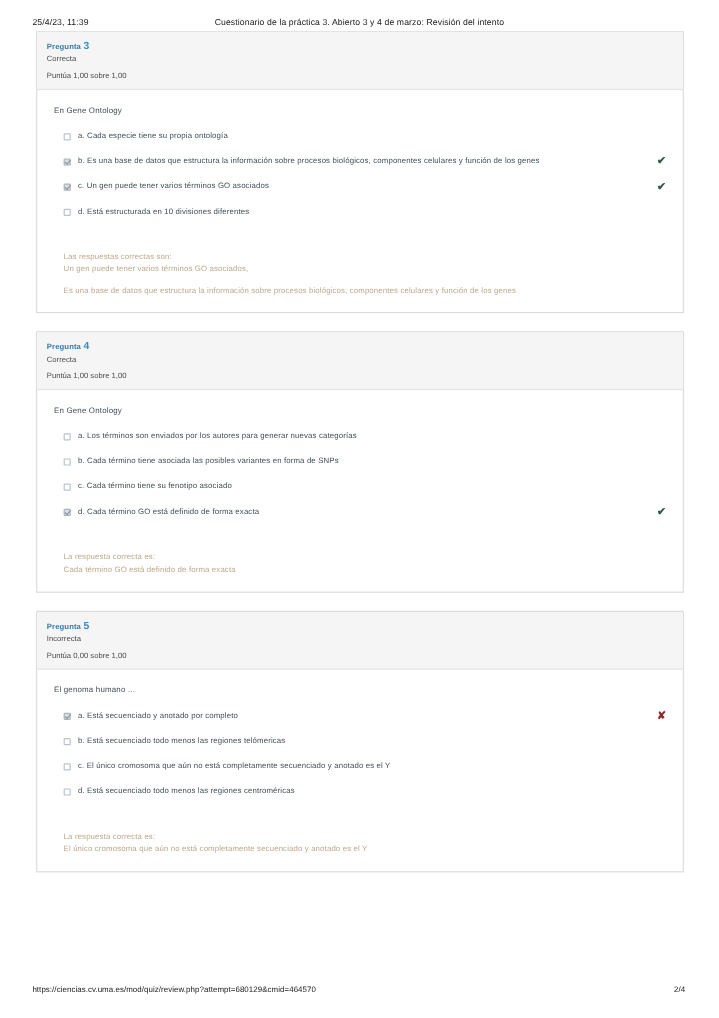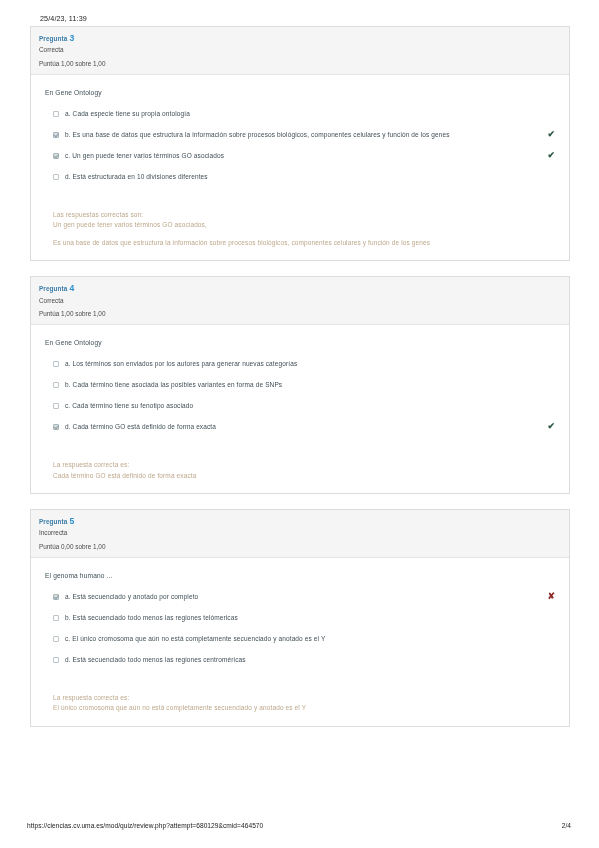--- a/index.html
+++ b/index.html
@@ -25,21 +25,21 @@
     width: 599px;
     height: 14px;
     display: flex;
     align-items: center;
     font-size: 7.2px;
     color: #1a1a1a;
     letter-spacing: 0.1px;
   }
   .print-header .ph-date {
     position: absolute;
-    left: 40px;
+    left: 27px;
   }
   .print-header .ph-title {
     position: absolute;
     left: 0;
     width: 599px;
     text-align: center;
   }
 
   
   .page {
@@ -186,20 +186,21 @@
     position: absolute;
     right: 28px;
     top: 0;
   }
 </style>
 </head>
 <body>
 
 <div class="print-header">
   <span class="ph-date">25/4/23, 11:39</span>
+  <span class="ph-title">Cuestionario de la práctica 3. Abierto 3 y 4 de marzo: Revisión del intento</span>
 </div>
 
 <div class="page" id="questions-root">
     <div class="question">
       <div class="q-head">
         <div class="q-head-row1"><span>Pregunta</span><span class="qnum">3</span></div>
         <div class="q-state">Correcta</div>
         <div class="q-grade">Puntúa 1,00 sobre 1,00</div>
       </div>
       <div class="q-body">

